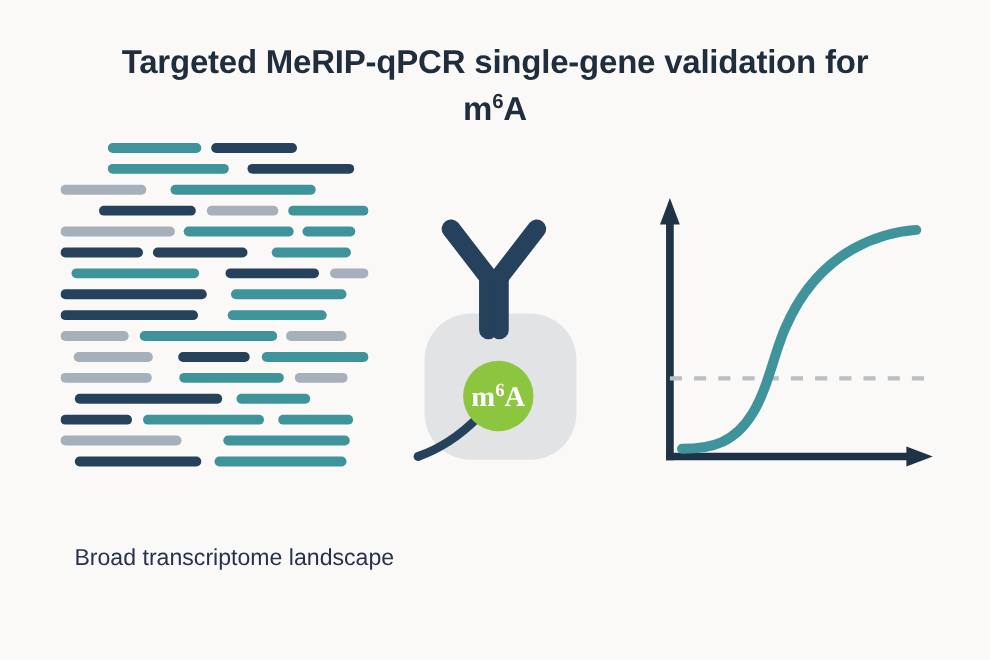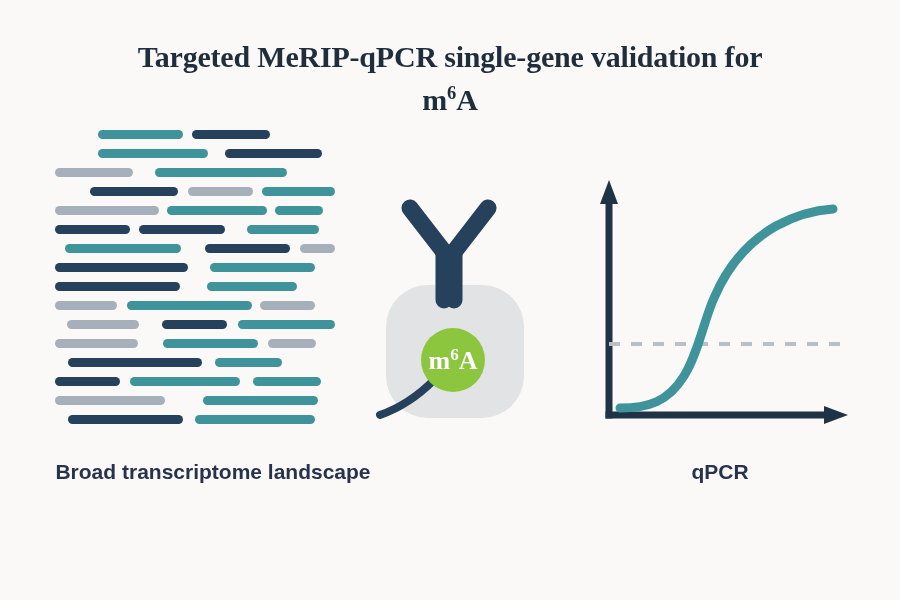--- a/index.html
+++ b/index.html
@@ -22,34 +22,34 @@
     position: absolute;
     left: 60px;
     top: 36px;
     width: 780px;
     text-align: center;
     font-size: 30px;
     font-weight: 700;
     line-height: 1.42;
     color: #1f2d3d;
     letter-spacing: -0.2px;
-    font-family: Liberation Serif, serif;
   }
   .title sup {
     font-size: 0.62em;
     vertical-align: super;
     line-height: 0;
   }
   .caption {
     position: absolute;
     text-align: center;
     font-size: 21px;
-    font-weight: 700;
+    font-weight: 400;
     line-height: 1.55;
     color: #26334a;
+    margin-top: 36px;
   }
   #caption-left  { left: 38px;  top: 456px; width: 350px; }
   #caption-mid   { left: 366px; top: 456px; width: 200px; }
   #caption-right { left: 610px; top: 456px; width: 220px; }
 
   .panel { position: absolute; }
   #panel-transcriptome { left: 55px; top: 130px; width: 280px; height: 310px; }
   #panel-mrna         { left: 370px; top: 180px; width: 180px; height: 250px; }
   #panel-qpcr         { left: 580px; top: 170px; width: 280px; height: 260px; }
 </style>
@@ -133,15 +133,14 @@
       </g>
       <polygon points="29,10 20,34 38,34" fill="#1f3347"></polygon>
       <polygon points="268,245 244,236 244,254" fill="#1f3347"></polygon>
       <line x1="29" y1="174" x2="262" y2="174" stroke="#b9bfc5" stroke-width="4" stroke-dasharray="11 11" stroke-linecap="butt"></line>
       <path d="M40,238 C68,238 88,232 104,206 C118,184 124,150 134,128
                C146,100 164,74 196,56 C218,44 238,40 253,39" stroke="#3f939b" stroke-width="9" stroke-linecap="round" fill="none"></path>
     </svg>
   </div>
 
   <div class="caption" id="caption-left">Broad transcriptome landscape</div>
-  <div class="caption" id="caption-right">qPCR</div>
 
 </div>
 
 </body></html>

